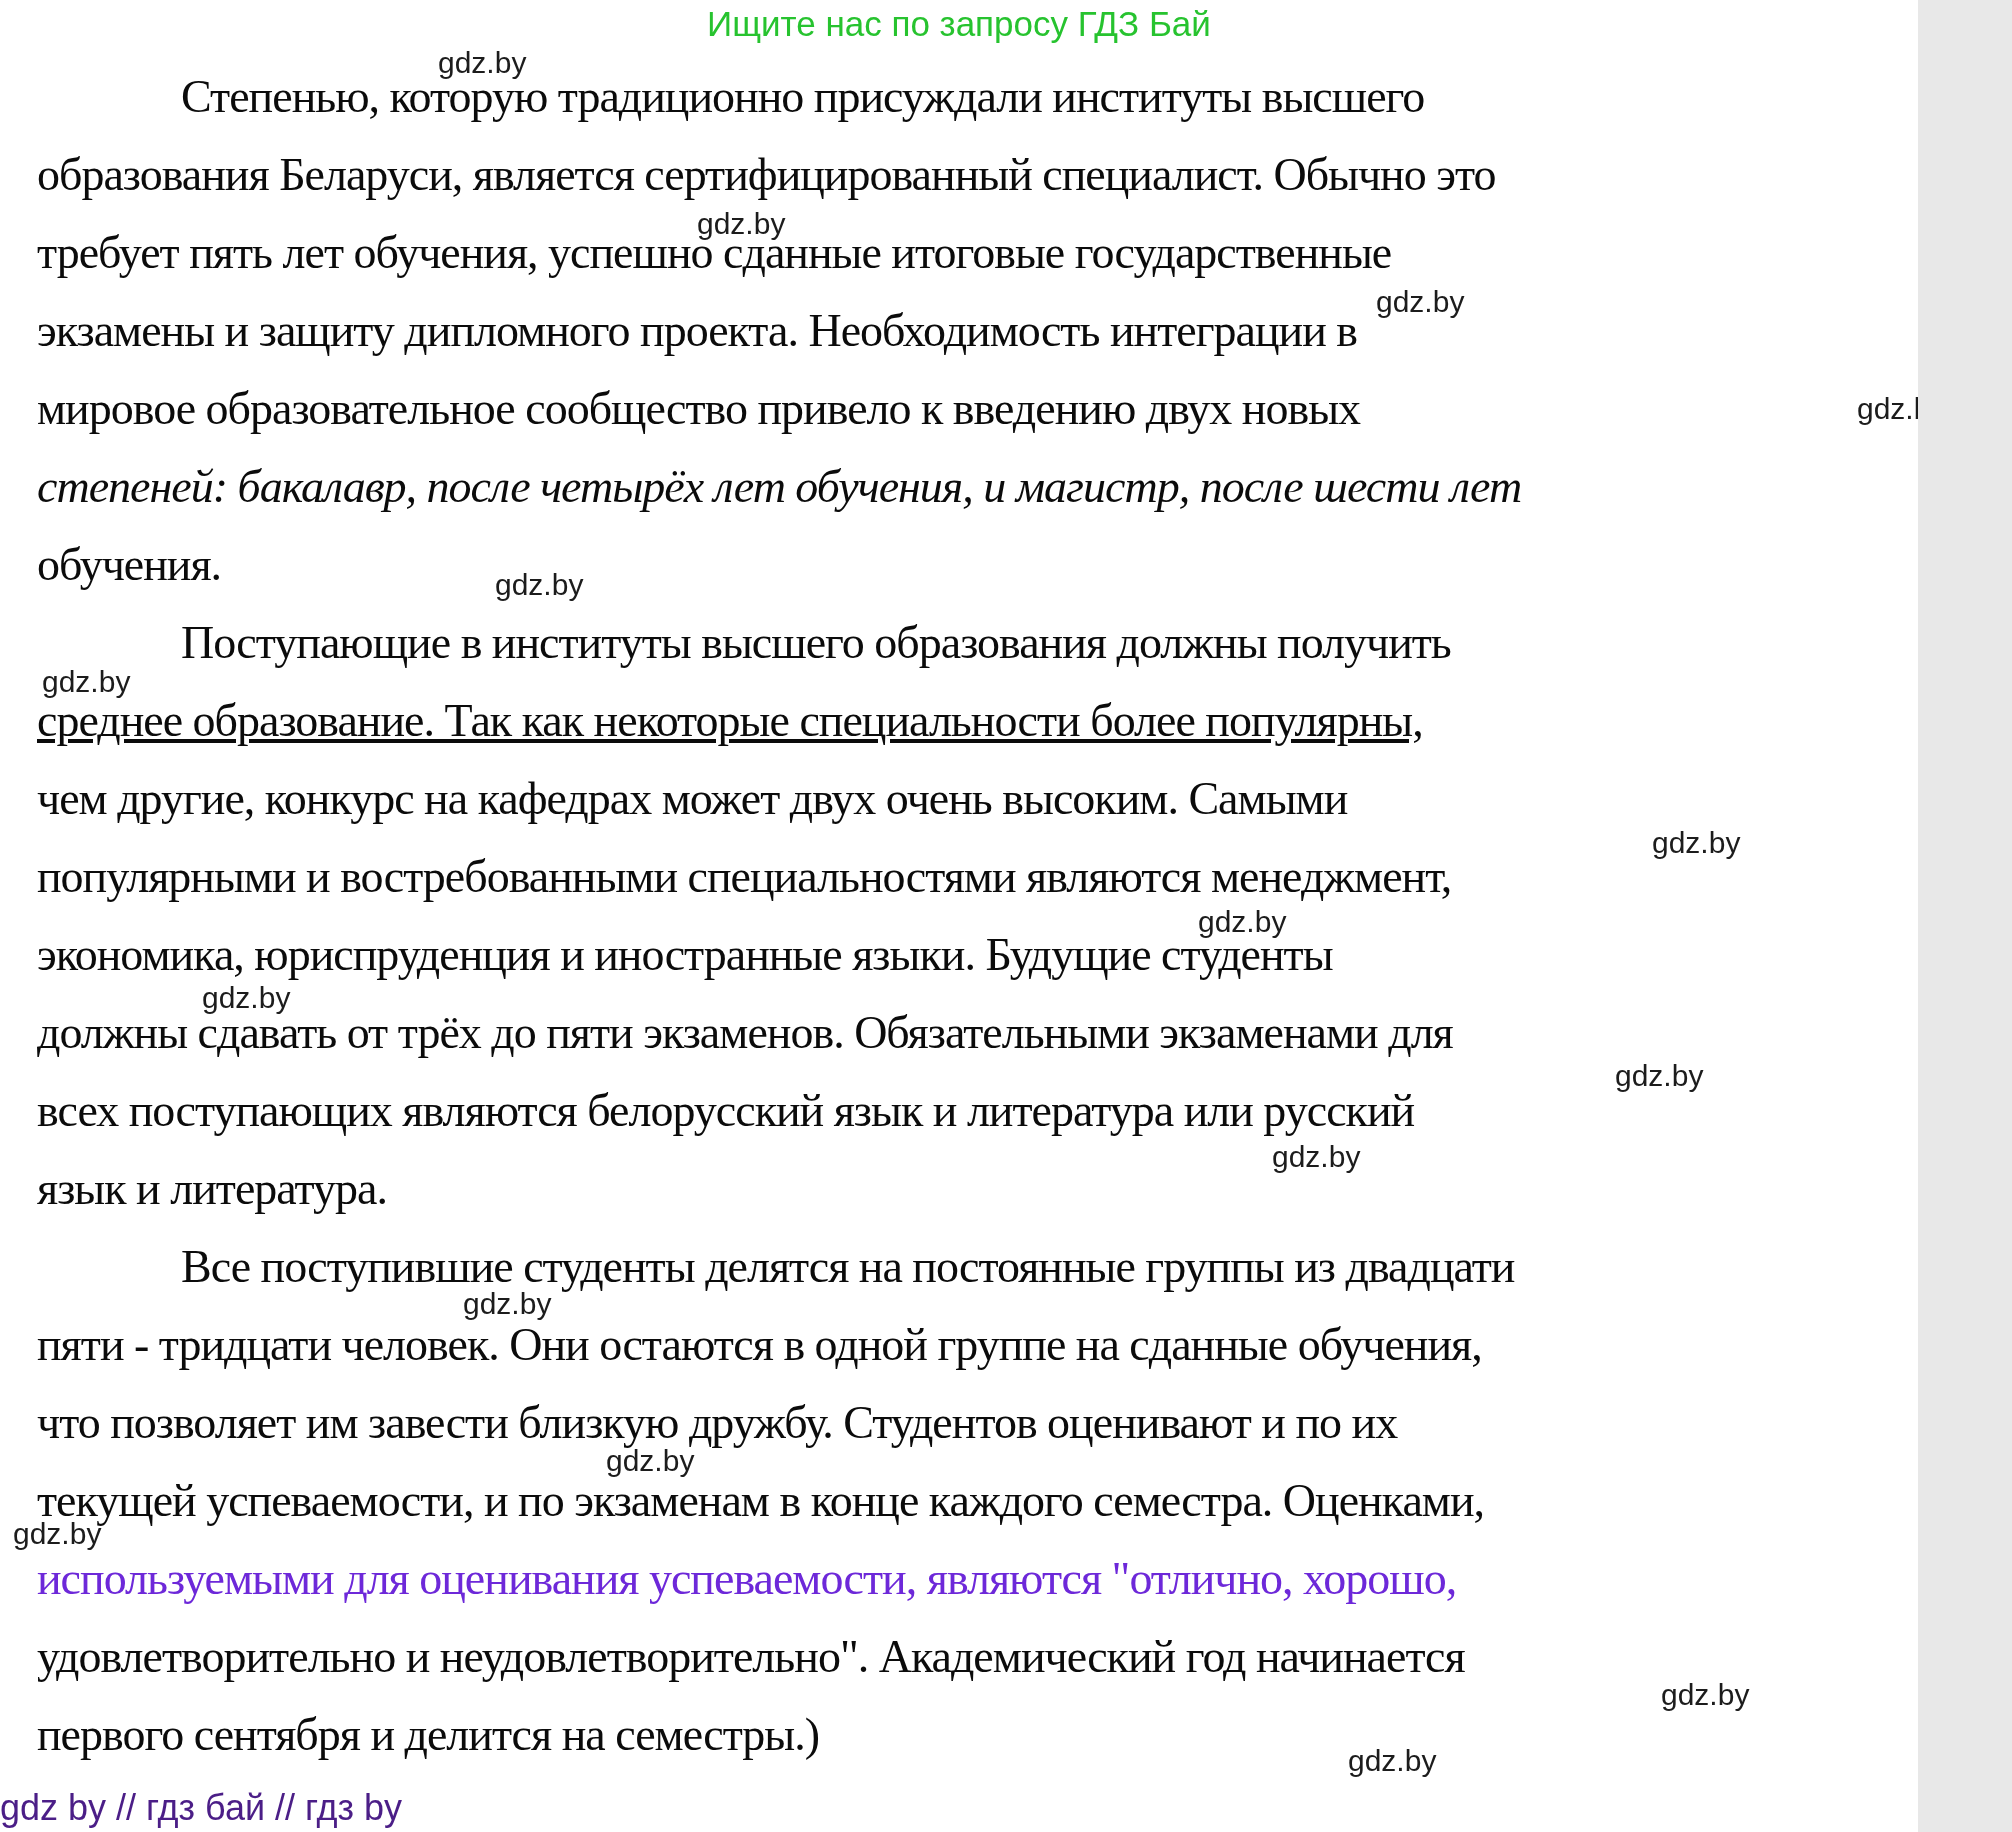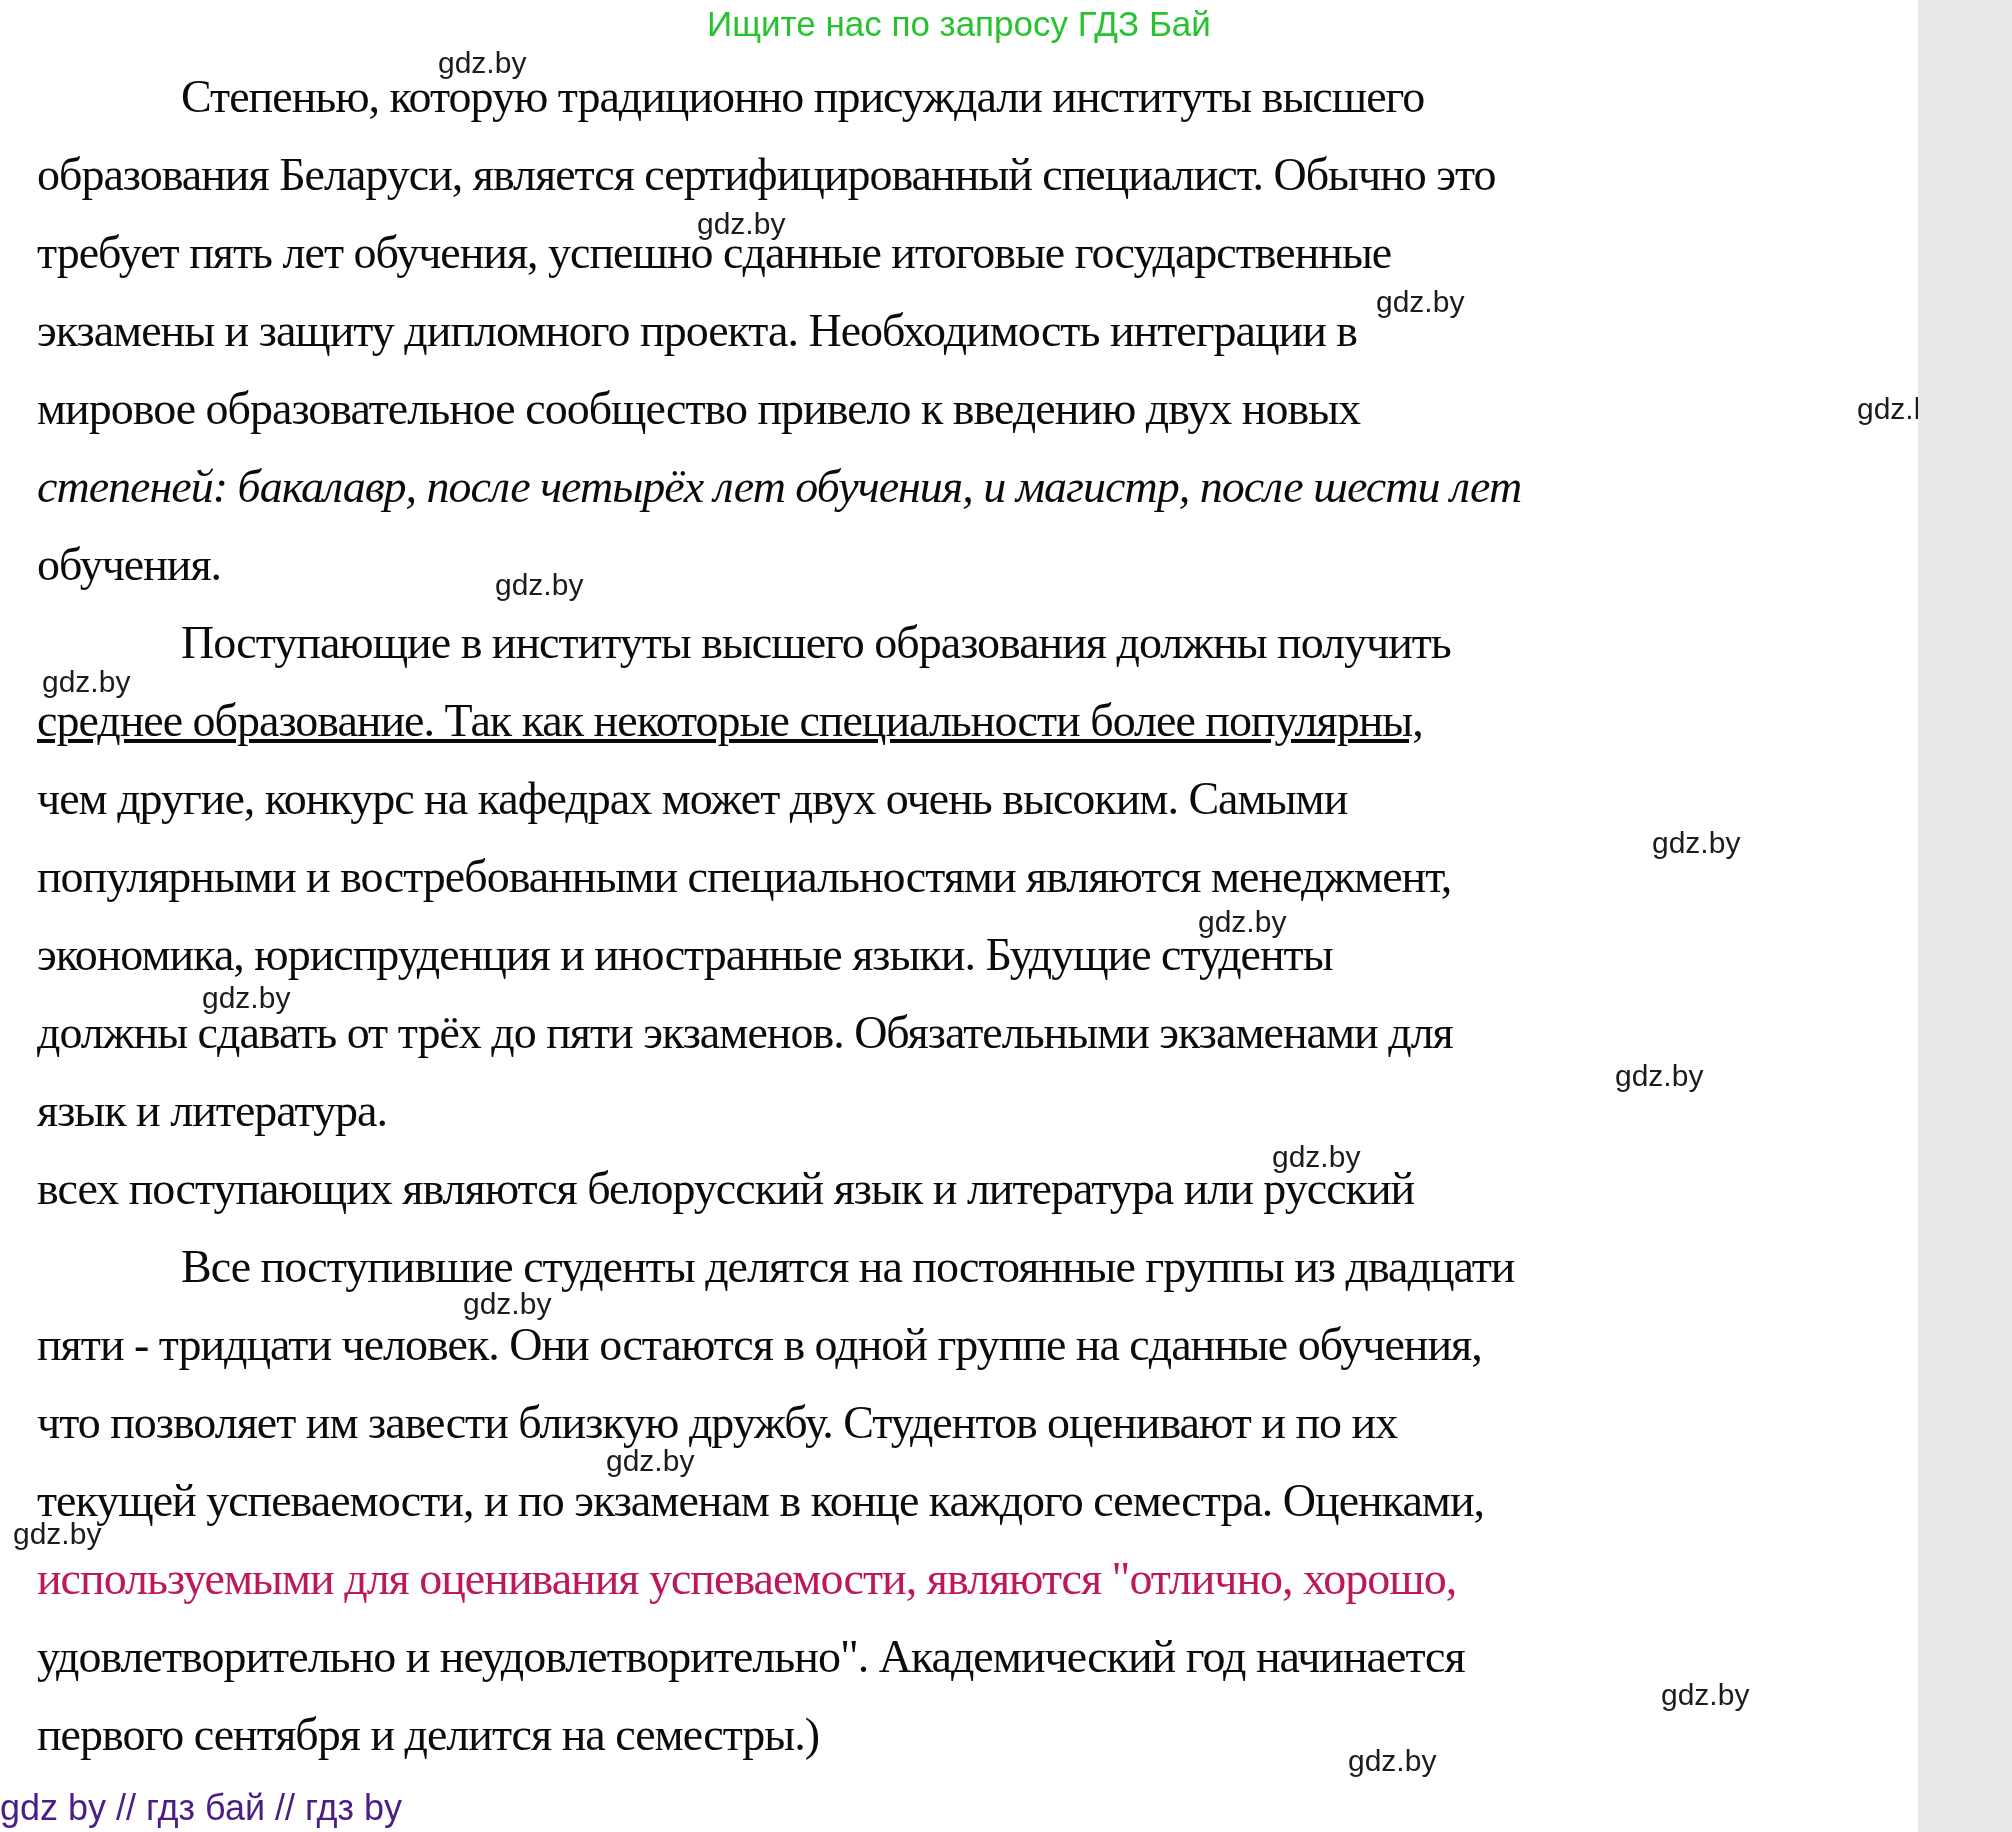--- a/index.html
+++ b/index.html
@@ -76,29 +76,29 @@
         <div class="line" style="color: rgb(11, 11, 11); font-style: italic;">степеней: бакалавр, после четырёх лет обучения, и магистр, после шести лет</div>
         <div class="line" style="color: rgb(11, 11, 11);">обучения.</div>
       </div>
       <div>
         <div class="line first" style="color: rgb(11, 11, 11);">Поступающие в институты высшего образования должны получить</div>
         <div class="line" style="color: rgb(11, 11, 11); text-decoration: underline;">среднее образование. Так как некоторые специальности более популярны,</div>
         <div class="line" style="color: rgb(11, 11, 11);">чем другие, конкурс на кафедрах может двух очень высоким. Самыми</div>
         <div class="line" style="color: rgb(11, 11, 11);">популярными и востребованными специальностями являются менеджмент,</div>
         <div class="line" style="color: rgb(11, 11, 11);">экономика, юриспруденция и иностранные языки. Будущие студенты</div>
         <div class="line" style="color: rgb(11, 11, 11);">должны сдавать от трёх до пяти экзаменов. Обязательными экзаменами для</div>
+        <div class="line" style="color: rgb(11, 11, 11);">всех поступающих являются белорусский язык и литература или русский</div>
         <div class="line" style="color: rgb(11, 11, 11);">язык и литература.</div>
-        <div class="line" style="color: rgb(11, 11, 11);">всех поступающих являются белорусский язык и литература или русский</div>
       </div>
       <div>
         <div class="line first" style="color: rgb(11, 11, 11);">Все поступившие студенты делятся на постоянные группы из двадцати</div>
         <div class="line" style="color: rgb(11, 11, 11);">пяти - тридцати человек. Они остаются в одной группе на сданные обучения,</div>
         <div class="line" style="color: rgb(11, 11, 11);">что позволяет им завести близкую дружбу. Студентов оценивают и по их</div>
         <div class="line" style="color: rgb(11, 11, 11);">текущей успеваемости, и по экзаменам в конце каждого семестра. Оценками,</div>
-        <div class="line" style="color: #be185d;">используемыми для оценивания успеваемости, являются "отлично, хорошо,</div>
+        <div class="line" style="color: #6d28d9;">используемыми для оценивания успеваемости, являются "отлично, хорошо,</div>
         <div class="line" style="color: rgb(11, 11, 11);">удовлетворительно и неудовлетворительно". Академический год начинается</div>
         <div class="line" style="color: rgb(11, 11, 11);">первого сентября и делится на семестры.)</div>
       </div>
     </div>
 
   <div>
       <span class="wm" style="left: 438px; top: 48px; color: rgb(28, 28, 28);">gdz.by</span>
       <span class="wm" style="left: 697px; top: 209px; color: rgb(28, 28, 28);">gdz.by</span>
       <span class="wm" style="left: 1376px; top: 287px; color: rgb(28, 28, 28);">gdz.by</span>
       <span class="wm" style="left: 1857px; top: 394px; color: rgb(28, 28, 28);">gdz.by</span>

